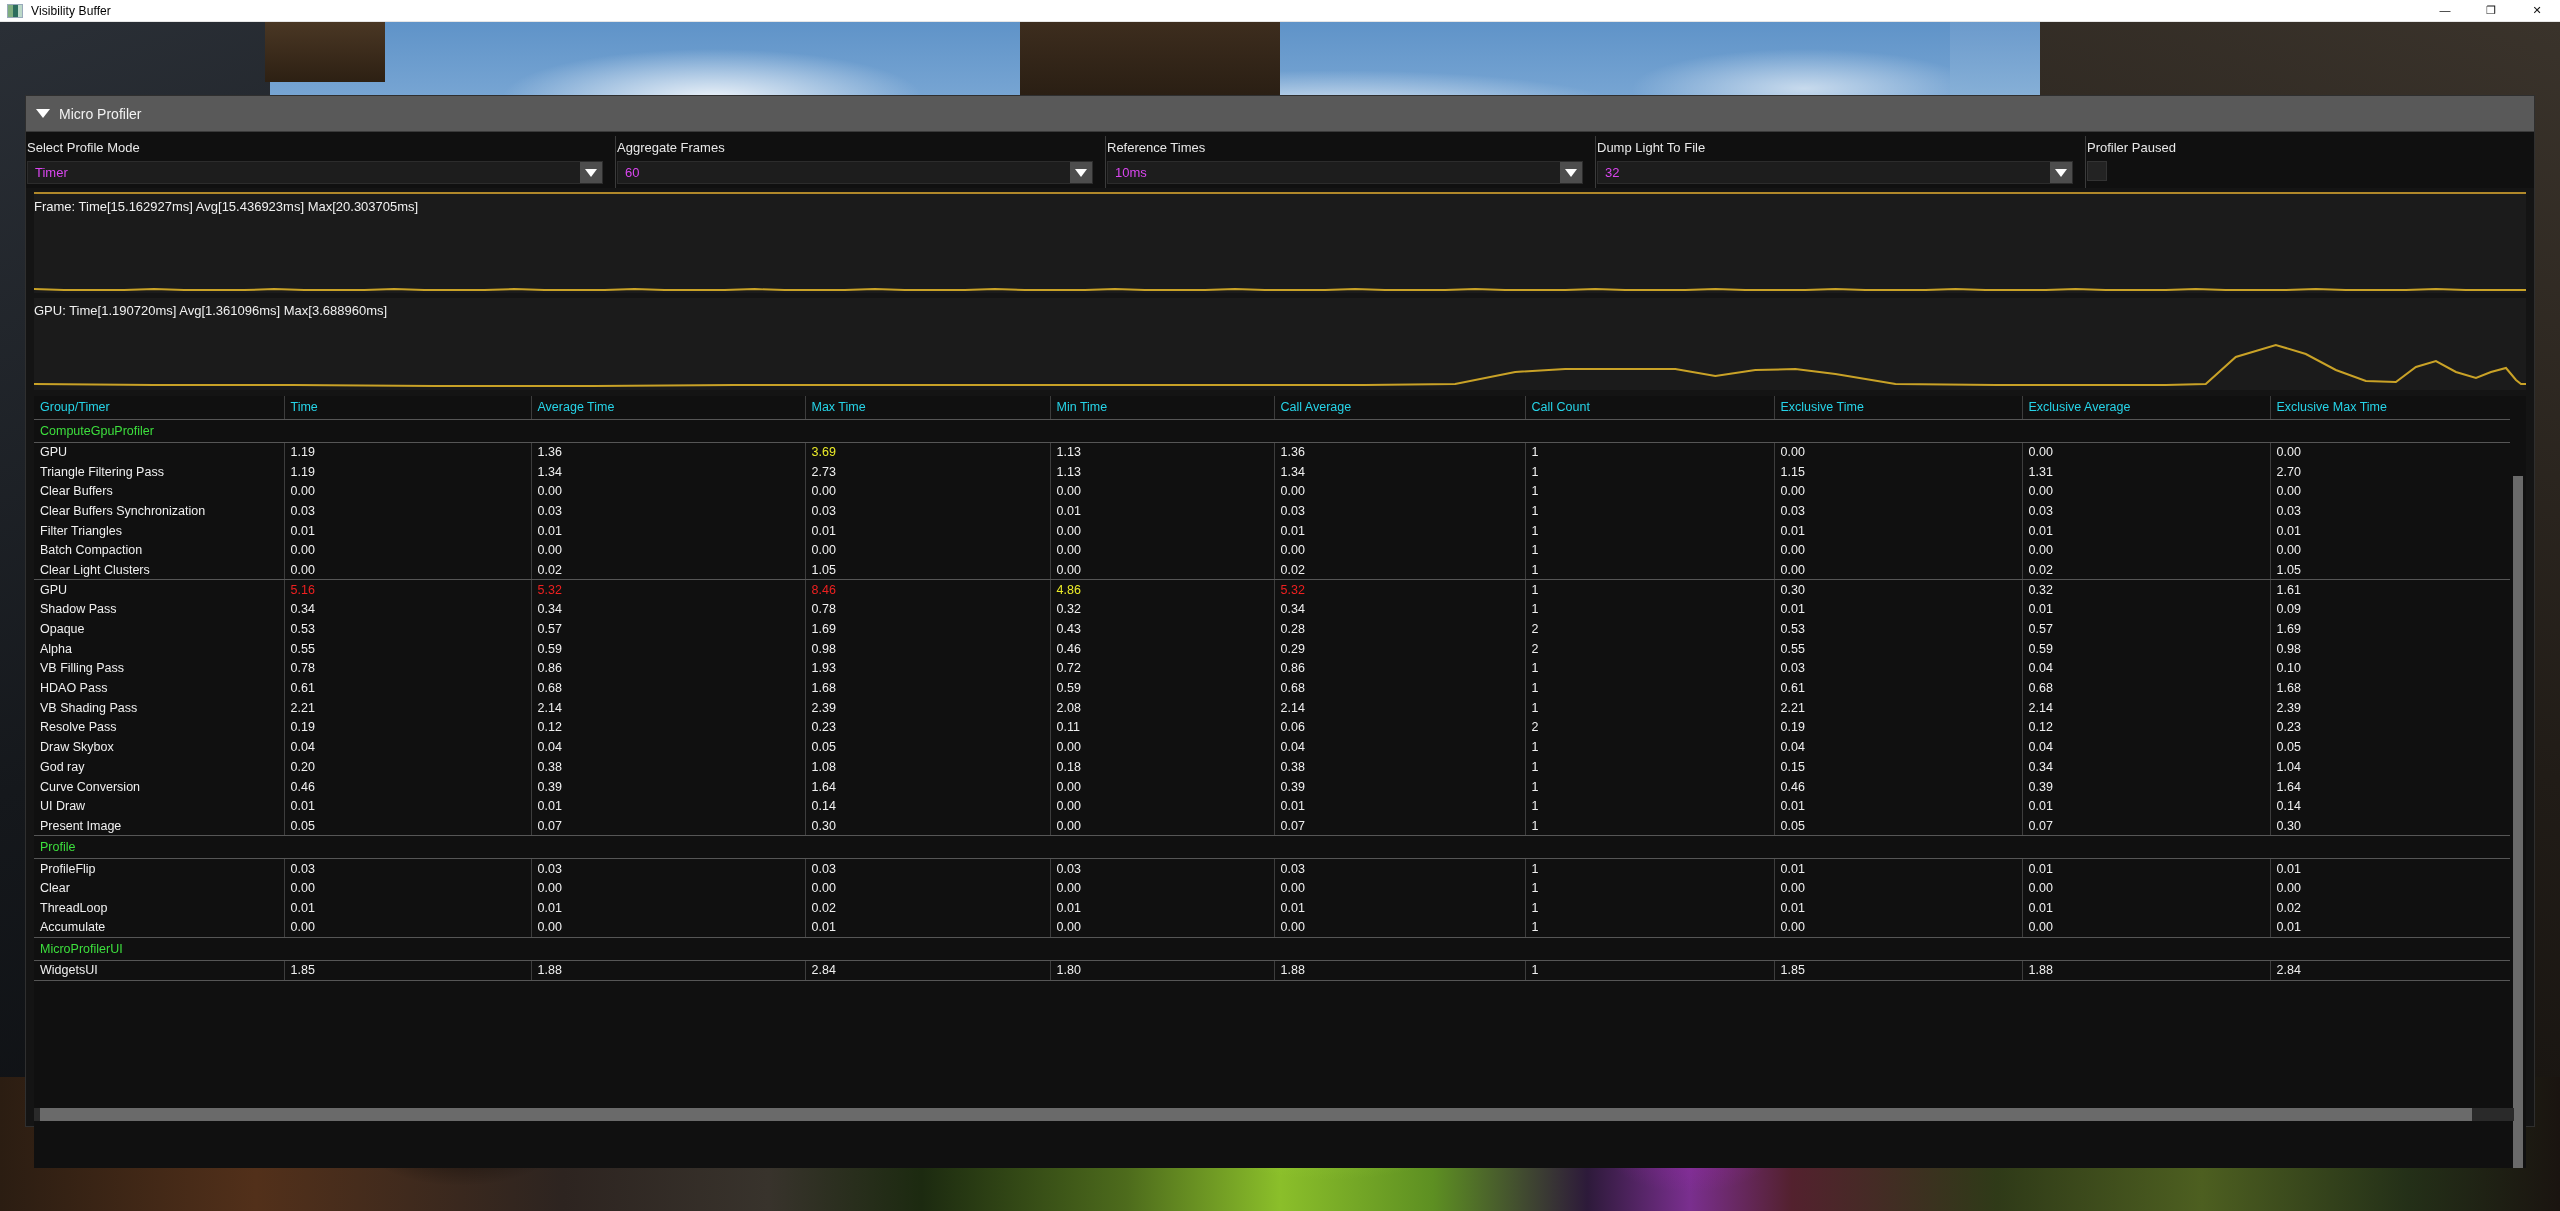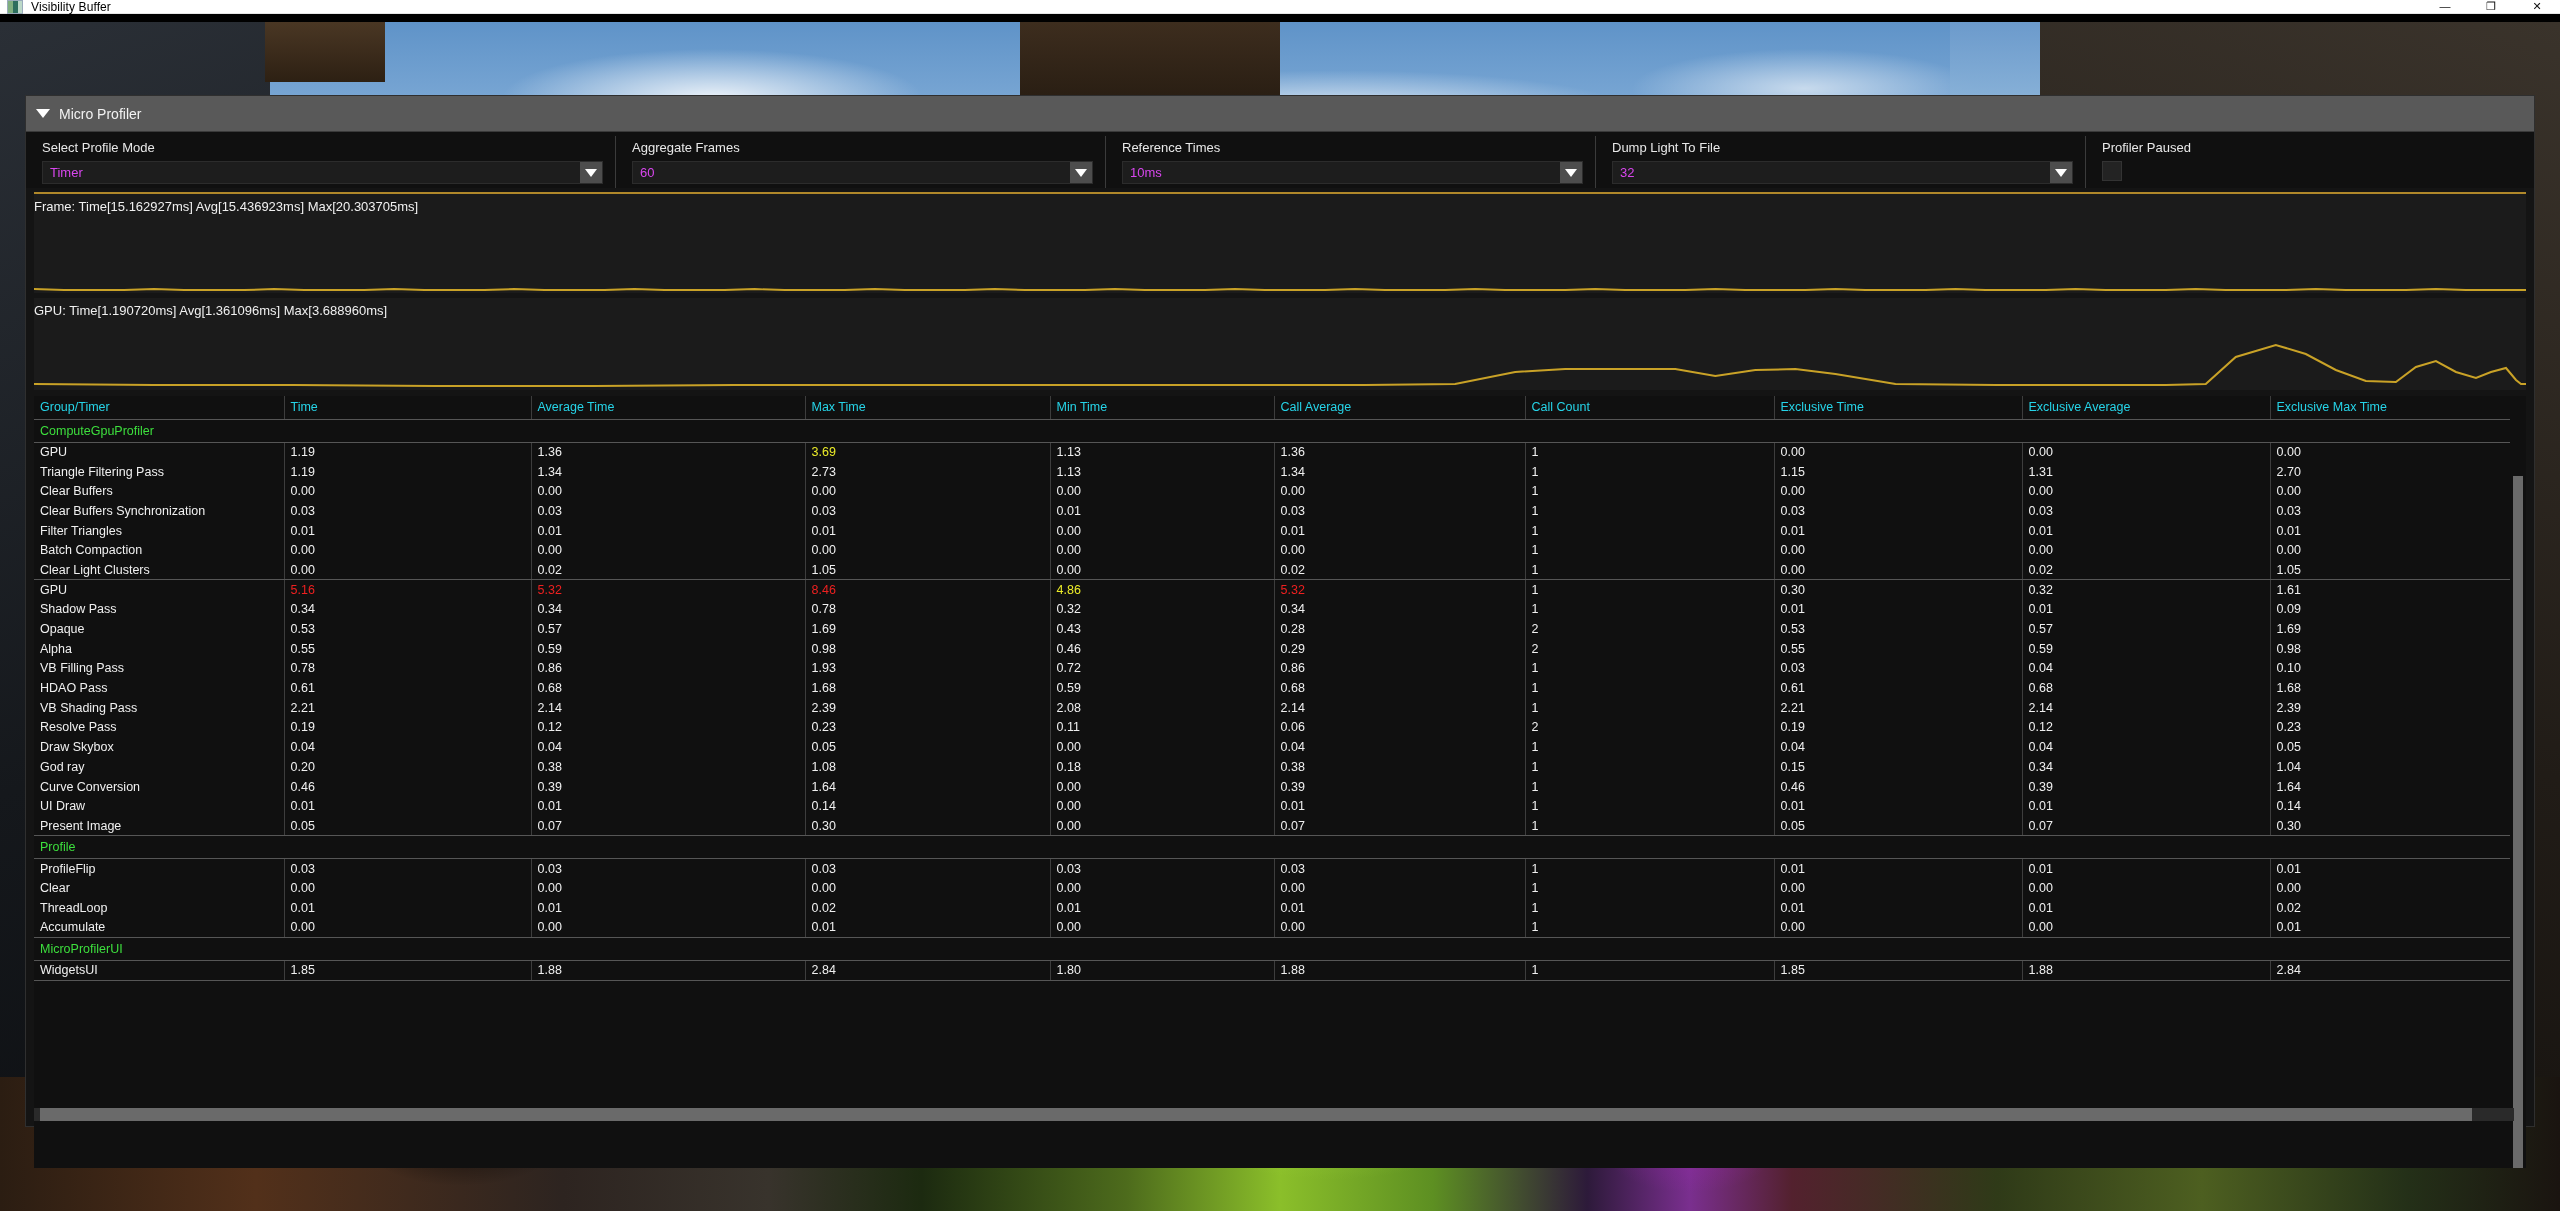--- a/index.html
+++ b/index.html
@@ -6,21 +6,21 @@
   html, body {
     width: 2560px; height: 1211px;
     overflow: hidden;
     font-family: "Liberation Sans", sans-serif;
     background: #000;
   }
 
   
   #titlebar {
     position: absolute; top: 0; left: 0;
-    width: 2560px; height: 14px;
+    width: 2560px; height: 22px;
     background: #ffffff;
     display: flex; align-items: center;
     border-bottom: 1px solid #e6e6e6;
   }
   #app-icon {
     width: 16px; height: 14px;
     margin-left: 7px; margin-right: 8px;
     display: flex; border: 1px solid #9ab;
     background: #fff;
   }
@@ -107,21 +107,21 @@
   #prof-title { font-size: 14px; color: #f2f2f2; }
 
   
   #controls {
     display: flex; height: 56px;
     background: #101010;
     padding: 4px 0 0 0;
   }
   .ctrl {
     border-right: 1px solid #3b3b3b;
-    padding: 4px 12px 0 16px;
+    padding: 4px 12px 0 1px;
     height: 52px;
   }
   .ctrl:last-child { border-right: none; }
   .ctrl-label { font-size: 13px; color: #e8e8e8; margin-bottom: 6px; line-height: 15px; }
   .combo {
     height: 23px; background: #1d1d1d;
     border: 1px solid #2c2c2c;
     display: flex; align-items: center;
     position: relative;
   }

